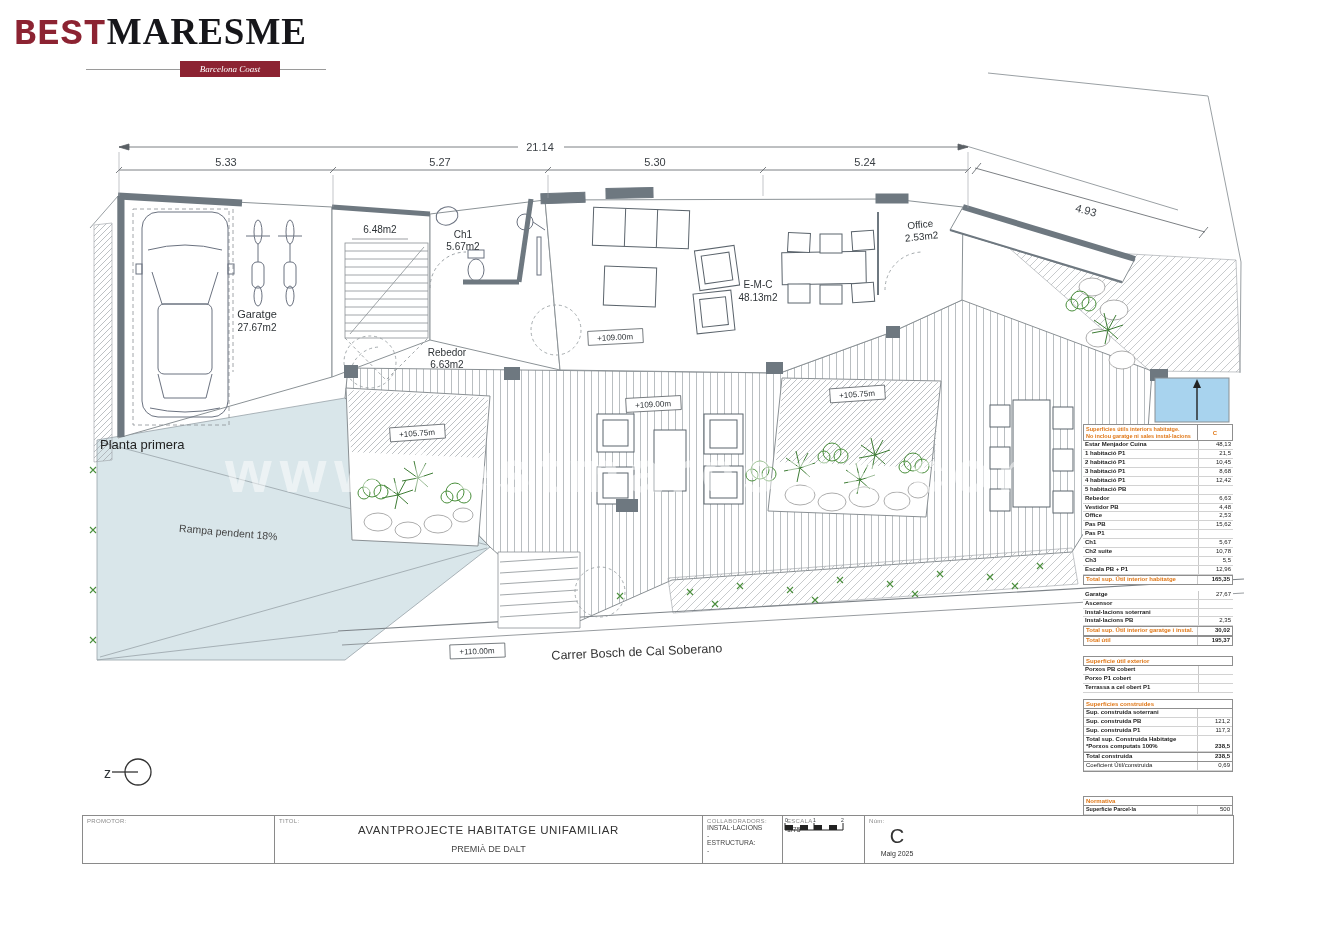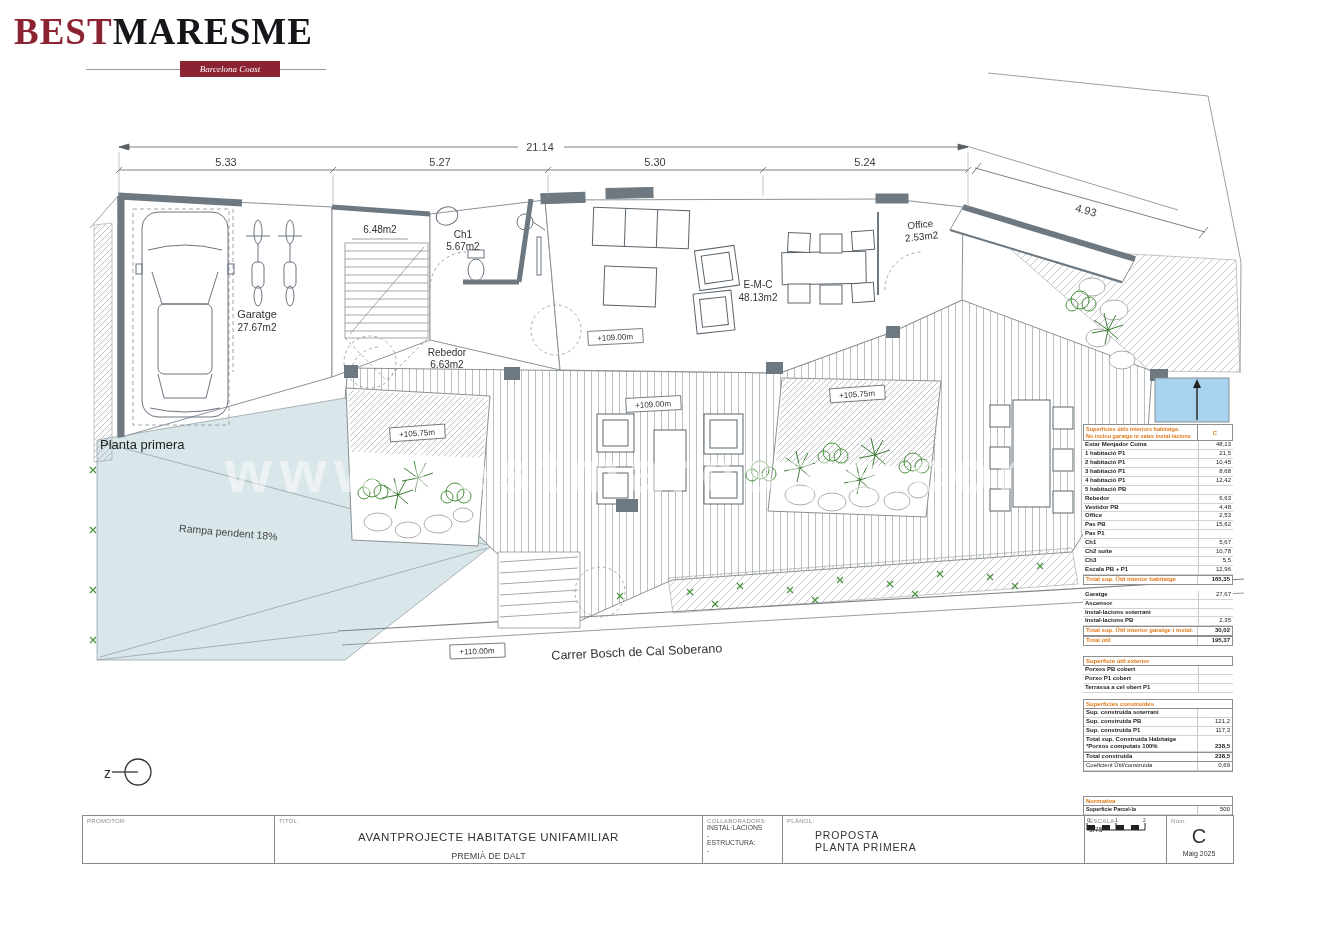--- a/index.html
+++ b/index.html
@@ -2,21 +2,21 @@
 <html><head>
 <meta charset="utf-8">
 <style>
   html,body{margin:0;padding:0;background:#ffffff;}
   body{font-family:"Liberation Sans",sans-serif;}
   #page{position:relative;width:1319px;height:933px;background:#fff;overflow:hidden;}
 
   
   .logo{position:absolute;left:14px;top:12px;width:310px;height:70px;}
   .logo .wordmark{font-family:"Liberation Serif",serif;font-weight:bold;font-size:37px;letter-spacing:1px;line-height:40px;}
-  .logo .best{color:#8c2332;}
+  .logo .best{color:#8c2332;font-family:Liberation Mono, monospace;}
   .logo .maresme{color:#16161a;}
   .logo .rule{position:absolute;left:72px;top:57px;width:240px;height:1px;background:#9a9a9a;}
   .logo .badge{position:absolute;left:166px;top:49px;width:100px;height:16px;background:#8c2332;color:#fff;
     font-family:"Liberation Serif",serif;font-style:italic;font-size:9px;line-height:16px;text-align:center;}
 
   
   svg{position:absolute;left:0;top:0;}
   svg text{font-family:"Liberation Sans",sans-serif;fill:#2e3337;}
   .roomname{font-size:11px;}
   .roomarea{font-size:10px;}
@@ -45,21 +45,21 @@
   .mt6{margin-top:6px;} .mt10{margin-top:10px;} .mt24{margin-top:24px;}
   .norm .tlabel{font-weight:bold;font-size:5.4px;}
 
   
   .tblock{position:absolute;left:82px;top:815px;width:1150px;height:47px;border:1px solid #8a8a8a;display:flex;background:#fff;}
   .tcell{border-right:1px solid #8a8a8a;position:relative;padding:2px 4px;box-sizing:border-box;}
   .tcell:last-child{border-right:none;}
   .clabel{font-size:6px;color:#8a8a8a;letter-spacing:.3px;}
   .c-promotor{width:192px;}
   .c-titol{width:428px;text-align:center;}
-  .titol1{font-size:11.5px;color:#333;letter-spacing:.6px;margin-top:7px;}
+  .titol1{font-size:11.5px;color:#333;letter-spacing:.6px;}
   .titol2{font-size:9px;color:#444;margin-top:8px;}
   .c-collab{width:80px;}
   .collab-line{font-size:6.8px;color:#444;line-height:7.5px;}
   .c-planol{width:302px;}
   .planol1{font-size:10.5px;color:#333;letter-spacing:.8px;margin:5px 0 0 28px;}
   .planol2{font-size:10.5px;color:#333;letter-spacing:.8px;margin-left:28px;}
   .c-escala{width:82px;}
   .escala-v{font-size:7px;color:#444;margin-top:2px;}
   .c-num{width:64px;text-align:center;}
   .num-v{font-size:20px;color:#333;margin-top:1px;}
@@ -630,25 +630,20 @@
       <div class="titol1">AVANTPROJECTE HABITATGE UNIFAMILIAR</div>
       <div class="titol2">PREMIÀ DE DALT</div>
     </div>
     <div class="tcell c-collab">
       <div class="clabel">COLLABORADORS:</div>
       <div class="collab-line">INSTAL·LACIONS</div>
       <div class="collab-line">-</div>
       <div class="collab-line">ESTRUCTURA:</div>
       <div class="collab-line">-</div>
     </div>
-    <div class="tcell c-planol">
-      <div class="clabel">PLÀNOL:</div>
-      <div class="planol1">PROPOSTA</div>
-      <div class="planol2">PLANTA PRIMERA</div>
-    </div>
     <div class="tcell c-escala">
       <div class="clabel">ESCALA</div>
       <div class="escala-v">1/75</div>
       <svg width="64" height="18">
         <text x="2" y="6" font-size="5" fill="#444">0</text>
         <text x="30" y="6" font-size="5" fill="#444">1</text>
         <text x="58" y="6" font-size="5" fill="#444">2</text>
         <line x1="2" y1="14" x2="60" y2="14" stroke="#222" stroke-width="1"></line>
         <rect x="2" y="9" width="8" height="5" fill="#222"></rect>
         <rect x="17" y="9" width="8" height="5" fill="#222"></rect>

